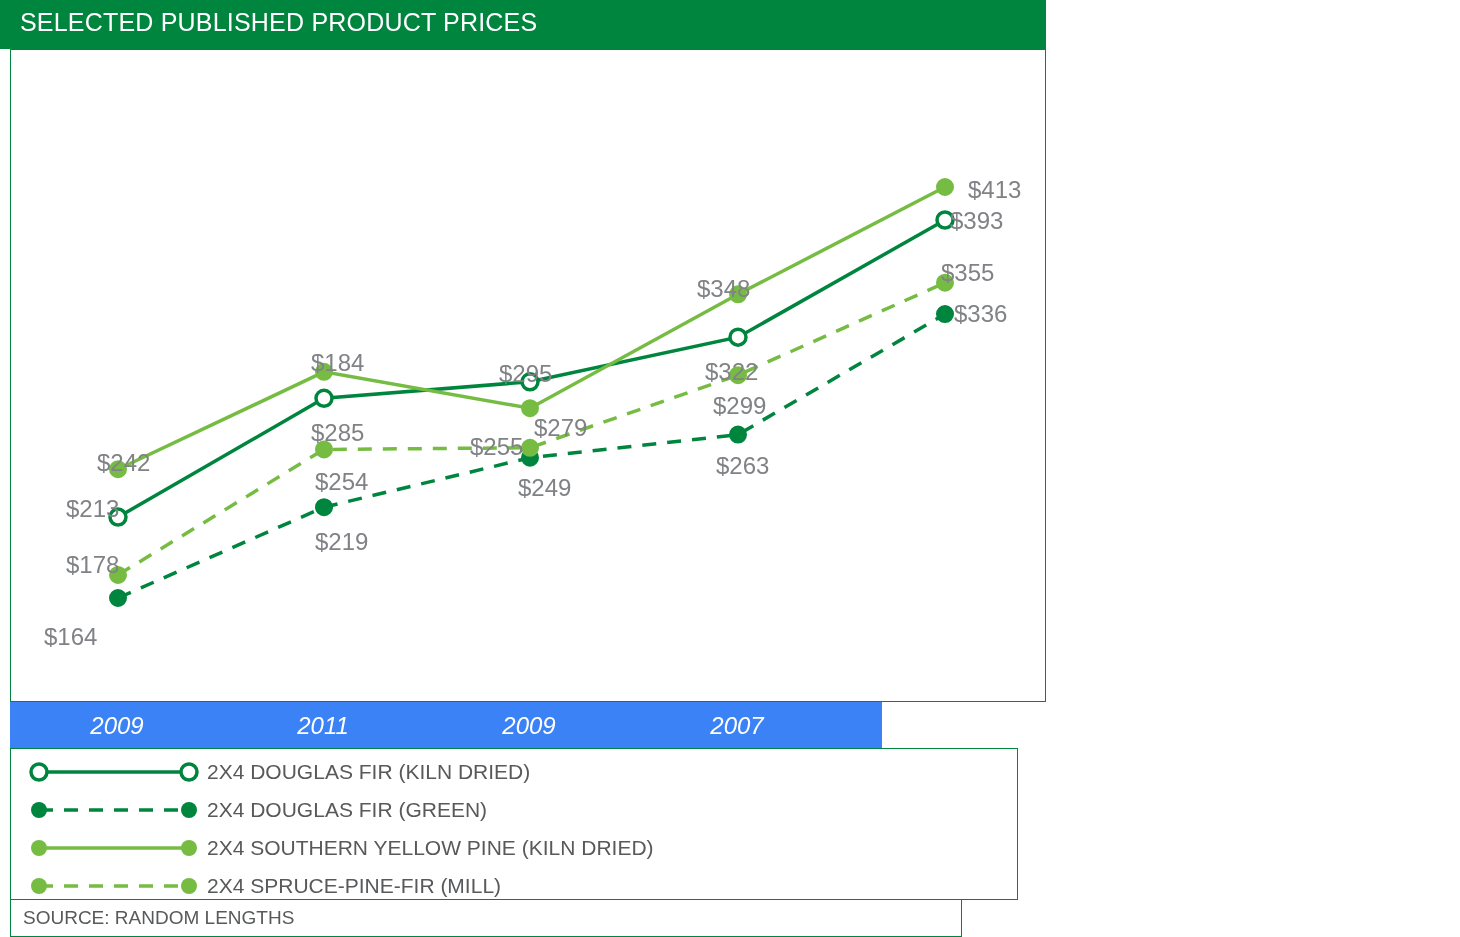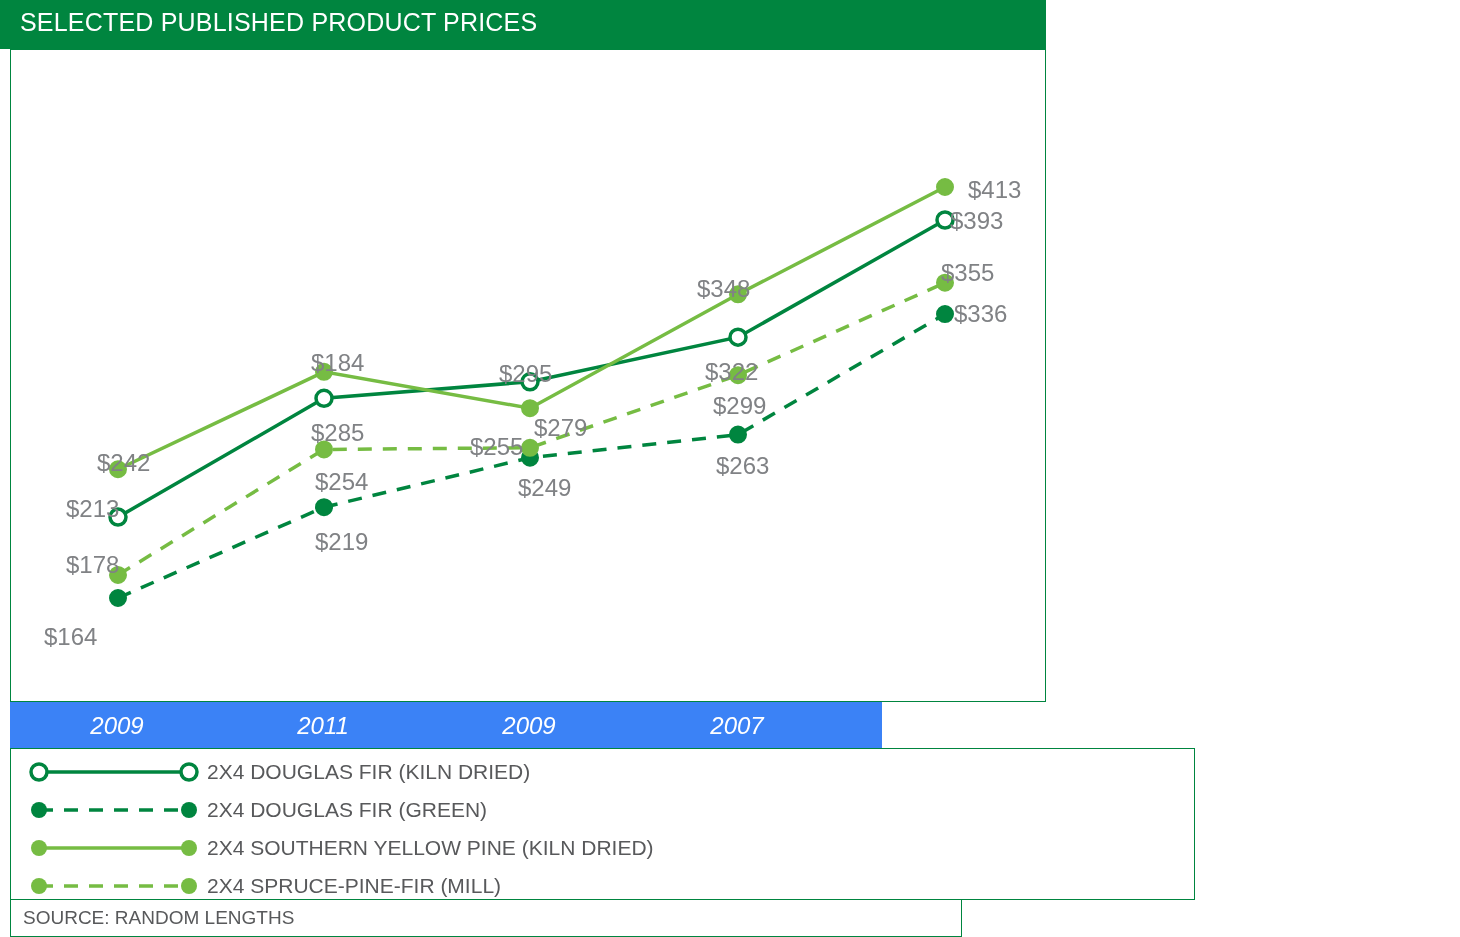--- a/index.html
+++ b/index.html
@@ -71,21 +71,21 @@
     color: #ffffff;
     text-align: center;
     width: 120px;
     margin-left: -60px;
   }
   
   .legend-box {
     position: absolute;
     left: 10px;
     top: 748px;
-    width: 1185px;
+    width: 1008px;
     height: 152px;
     border: 1px solid #00853F;
     box-sizing: border-box;
     background: #ffffff;
   }
   .legend-row {
     position: absolute;
     left: 0;
     height: 38px;
     width: 100%;

